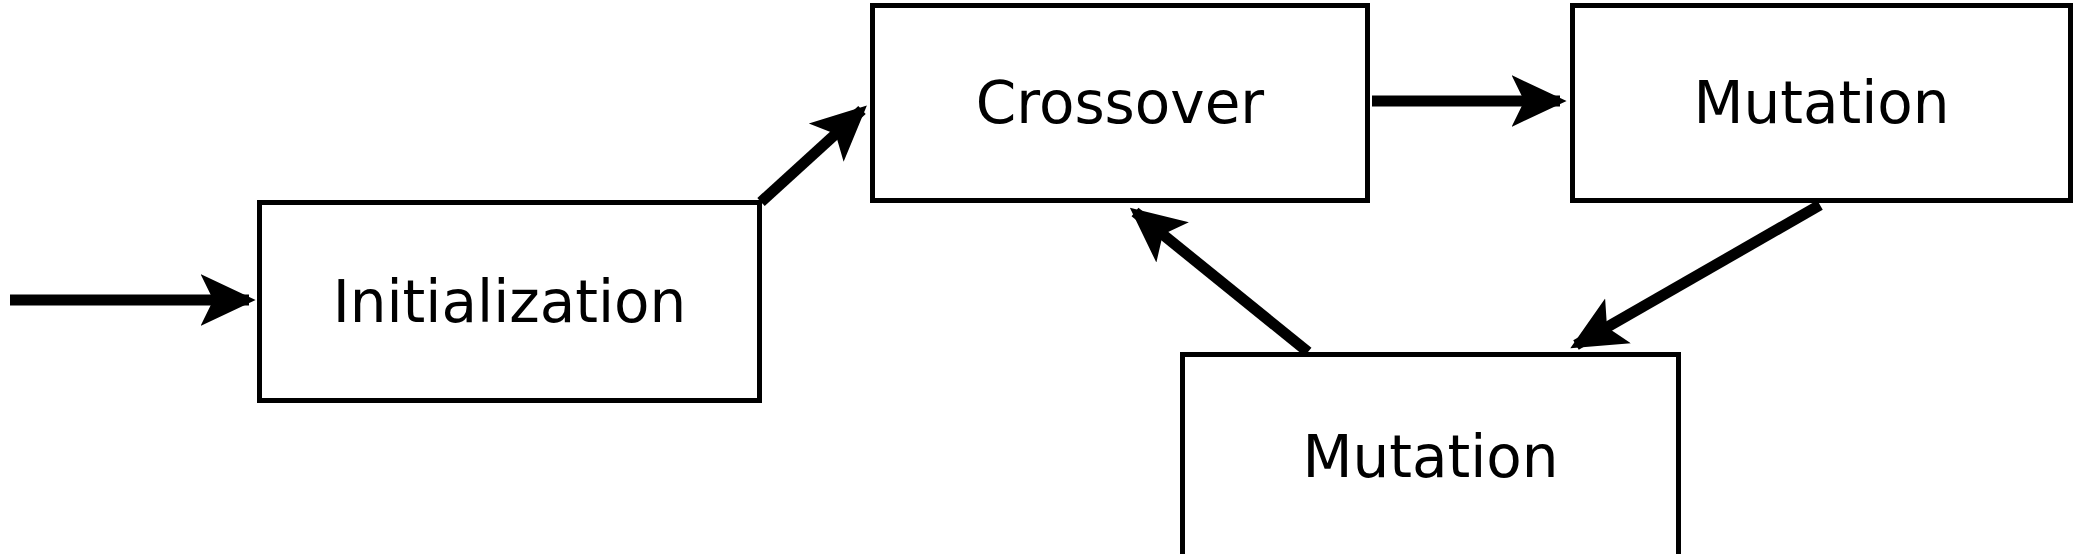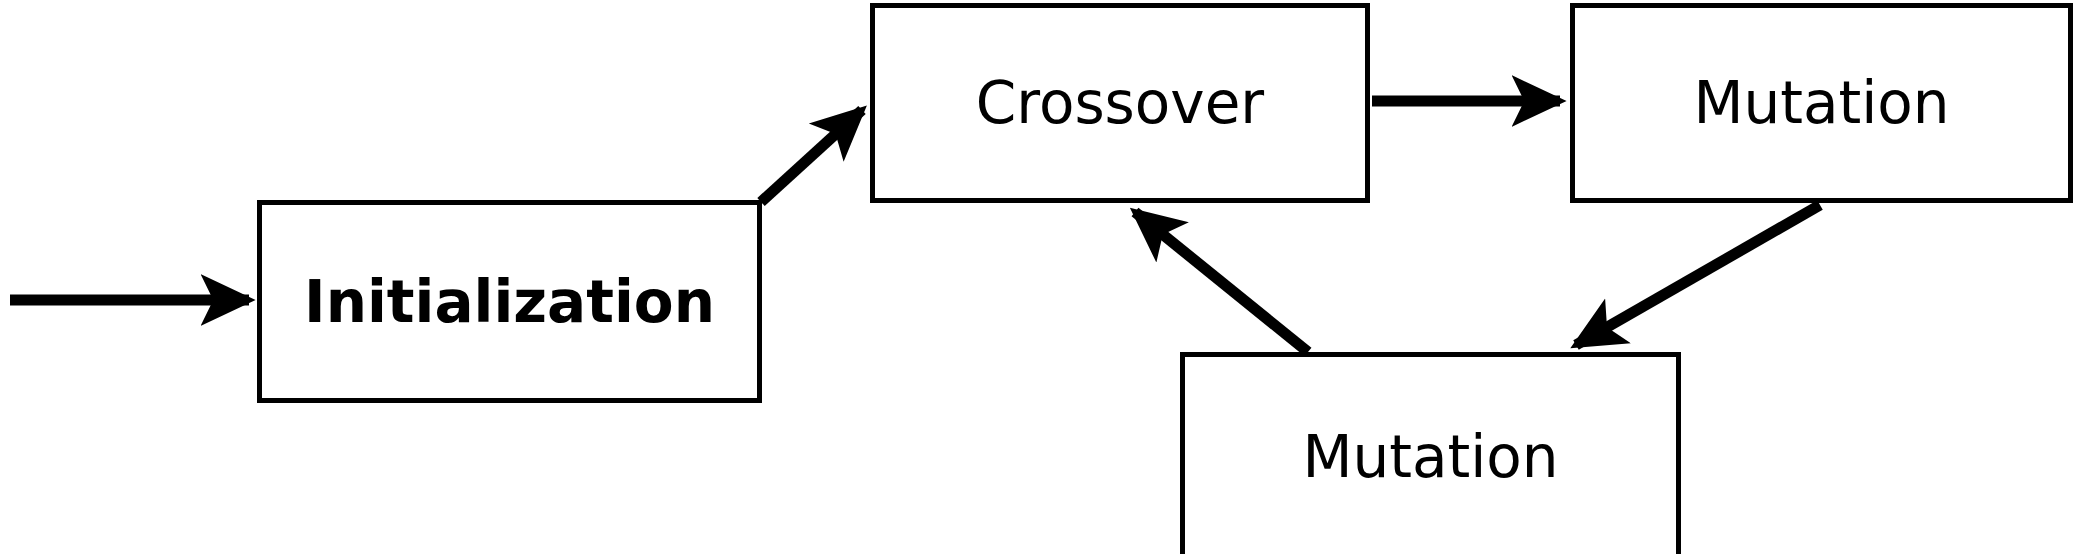--- a/index.html
+++ b/index.html
@@ -34,21 +34,21 @@
   }
   .node-label {
     font-family: "DejaVu Sans", sans-serif;
     font-size: 58px;
     line-height: 1;
     color: #000000;
     white-space: nowrap;
     letter-spacing: 0px;
   }
   
-  #node-initialization { left: 257px; top: 200px;  width: 505px; height: 203px; font-weight: bold; }
+  #node-initialization { left: 257px; top: 200px;  width: 505px; height: 203px; }
   #node-crossover      { left: 870px; top: 3px;    width: 500px; height: 200px; }
   #node-mutation       { left: 1570px; top: 3px;   width: 503px; height: 200px; }
   #node-selection      { left: 1180px; top: 352px; width: 501px; height: 210px; }
 </style>
 </head>
 <body>
 
 <div id="canvas">
 
   <svg id="flow-svg" viewBox="0 0 2073 554">

